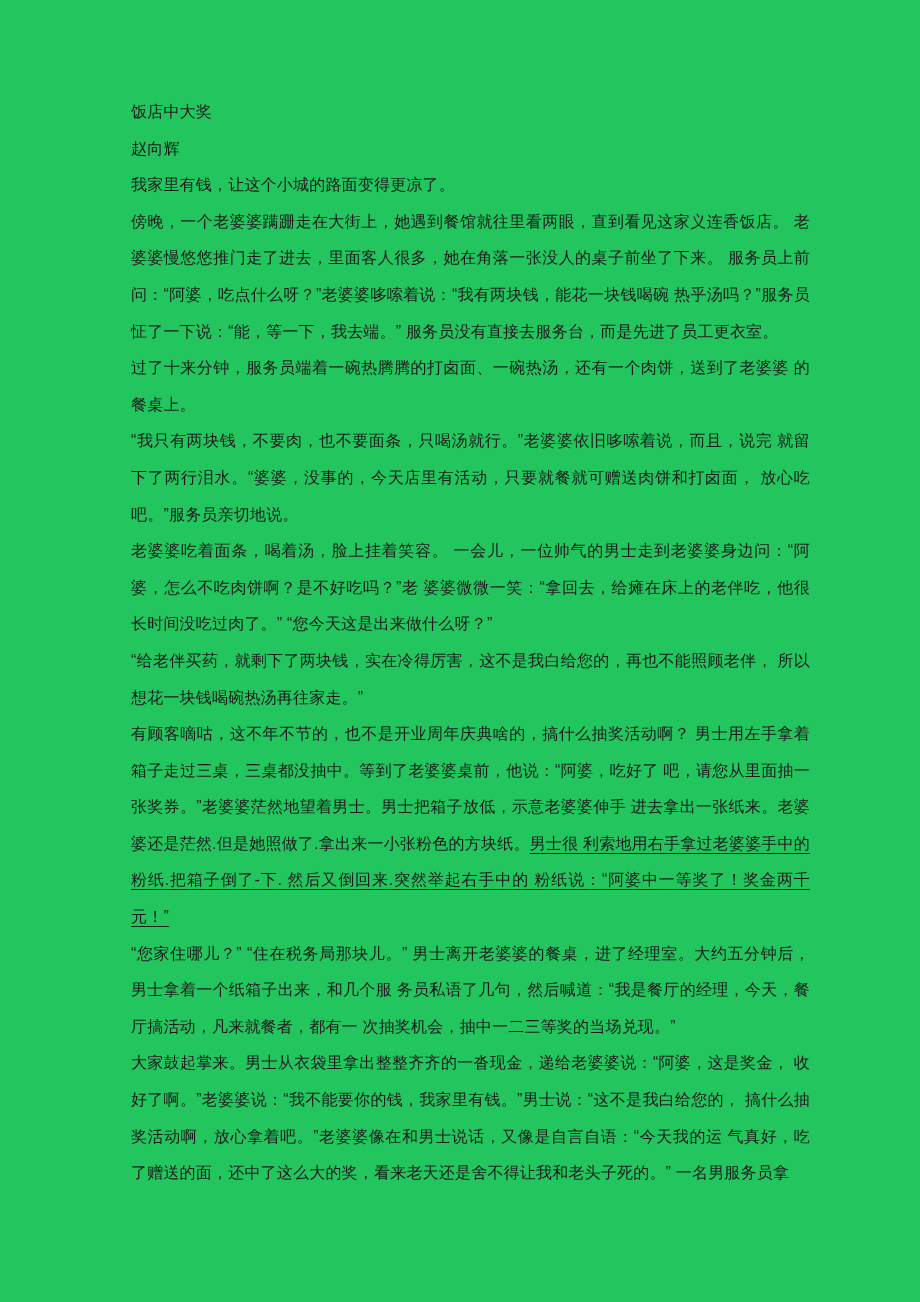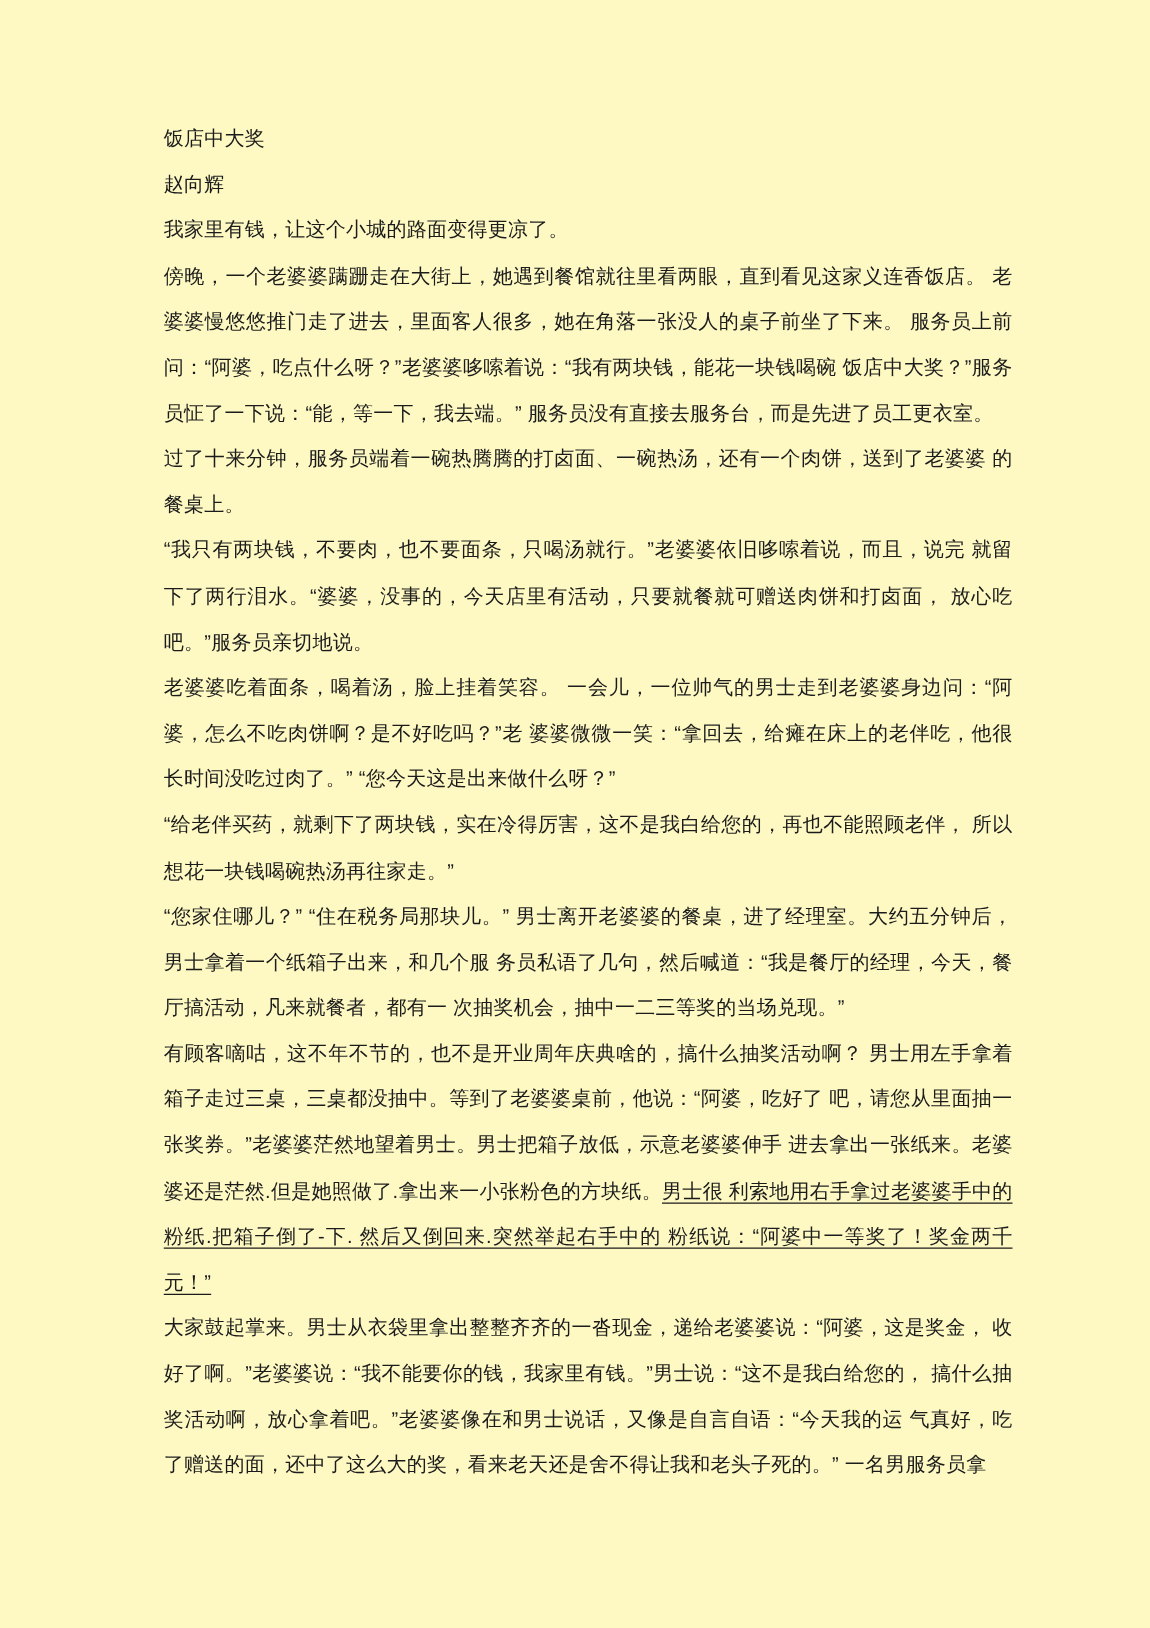--- a/index.html
+++ b/index.html
@@ -10,21 +10,21 @@
   body {
     width: 920px;
     height: 1302px;
     overflow: hidden;
   }
   .page {
     box-sizing: border-box;
     width: 920px;
     height: 1302px;
     padding: 94px 110px 0 131px;
-    background: #fef9c3;
+    background: #22c55e;
     font-family: "Liberation Sans", "DejaVu Sans", sans-serif;
     font-size: 16px;
     line-height: 36.6px;
     color: #1b1b1b;
   }
   .title, .author, .para {
     margin: 0;
     padding: 0;
     font-size: 16px;
     font-weight: 400;
@@ -42,28 +42,28 @@
 </style>
 </head>
 <body>
 
 <div class="page">
   <p class="title">饭店中大奖</p>
   <p class="author">赵向辉</p>
 
   <p class="para"><span>我家里有钱，让这个小城的路面变得更凉了。</span></p>
 
-  <p class="para"><span>傍晚，一个老婆婆蹒跚走在大街上，她遇到餐馆就往里看两眼，直到看见这家义连香饭店。 老婆婆慢悠悠推门走了进去，里面客人很多，她在角落一张没人的桌子前坐了下来。 服务员上前问：“阿婆，吃点什么呀？”老婆婆哆嗦着说：“我有两块钱，能花一块钱喝碗 饭店中大奖？”服务员怔了一下说：“能，等一下，我去端。” 服务员没有直接去服务台，而是先进了员工更衣室。</span></p>
+  <p class="para"><span>傍晚，一个老婆婆蹒跚走在大街上，她遇到餐馆就往里看两眼，直到看见这家义连香饭店。 老婆婆慢悠悠推门走了进去，里面客人很多，她在角落一张没人的桌子前坐了下来。 服务员上前问：“阿婆，吃点什么呀？”老婆婆哆嗦着说：“我有两块钱，能花一块钱喝碗 热乎汤吗？”服务员怔了一下说：“能，等一下，我去端。” 服务员没有直接去服务台，而是先进了员工更衣室。</span></p>
 
   <p class="para"><span>过了十来分钟，服务员端着一碗热腾腾的打卤面、一碗热汤，还有一个肉饼，送到了老婆婆 的餐桌上。</span></p>
 
   <p class="para"><span>“我只有两块钱，不要肉，也不要面条，只喝汤就行。”老婆婆依旧哆嗦着说，而且，说完 就留下了两行泪水。“婆婆，没事的，今天店里有活动，只要就餐就可赠送肉饼和打卤面， 放心吃吧。”服务员亲切地说。</span></p>
 
   <p class="para"><span>老婆婆吃着面条，喝着汤，脸上挂着笑容。 一会儿，一位帅气的男士走到老婆婆身边问：“阿婆，怎么不吃肉饼啊？是不好吃吗？”老 婆婆微微一笑：“拿回去，给瘫在床上的老伴吃，他很长时间没吃过肉了。” “您今天这是出来做什么呀？”</span></p>
 
   <p class="para"><span>“给老伴买药，就剩下了两块钱，实在冷得厉害，这不是我白给您的，再也不能照顾老伴， 所以想花一块钱喝碗热汤再往家走。”</span></p>
 
+  <p class="para"><span>有顾客嘀咕，这不年不节的，也不是开业周年庆典啥的，搞什么抽奖活动啊？ 男士用左手拿着箱子走过三桌，三桌都没抽中。等到了老婆婆桌前，他说：“阿婆，吃好了 吧，请您从里面抽一张奖券。”老婆婆茫然地望着男士。男士把箱子放低，示意老婆婆伸手 进去拿出一张纸来。老婆婆还是茫然.但是她照做了.拿出来一小张粉色的方块纸。</span><span class="u">男士很 利索地用右手拿过老婆婆手中的粉纸.把箱子倒了-下. 然后又倒回来.突然举起右手中的 粉纸说：“阿婆中一等奖了！奖金两千元！”</span></p>
+
   <p class="para"><span>“您家住哪儿？” “住在税务局那块儿。” 男士离开老婆婆的餐桌，进了经理室。大约五分钟后，男士拿着一个纸箱子出来，和几个服 务员私语了几句，然后喊道：“我是餐厅的经理，今天，餐厅搞活动，凡来就餐者，都有一 次抽奖机会，抽中一二三等奖的当场兑现。”</span></p>
-
-  <p class="para"><span>有顾客嘀咕，这不年不节的，也不是开业周年庆典啥的，搞什么抽奖活动啊？ 男士用左手拿着箱子走过三桌，三桌都没抽中。等到了老婆婆桌前，他说：“阿婆，吃好了 吧，请您从里面抽一张奖券。”老婆婆茫然地望着男士。男士把箱子放低，示意老婆婆伸手 进去拿出一张纸来。老婆婆还是茫然.但是她照做了.拿出来一小张粉色的方块纸。</span><span class="u">男士很 利索地用右手拿过老婆婆手中的粉纸.把箱子倒了-下. 然后又倒回来.突然举起右手中的 粉纸说：“阿婆中一等奖了！奖金两千元！”</span></p>
 
   <p class="para"><span>大家鼓起掌来。男士从衣袋里拿出整整齐齐的一沓现金，递给老婆婆说：“阿婆，这是奖金， 收好了啊。”老婆婆说：“我不能要你的钱，我家里有钱。”男士说：“这不是我白给您的， 搞什么抽奖活动啊，放心拿着吧。”老婆婆像在和男士说话，又像是自言自语：“今天我的运 气真好，吃了赠送的面，还中了这么大的奖，看来老天还是舍不得让我和老头子死的。” 一名男服务员拿</span></p>
 </div>
 
 </body></html>

